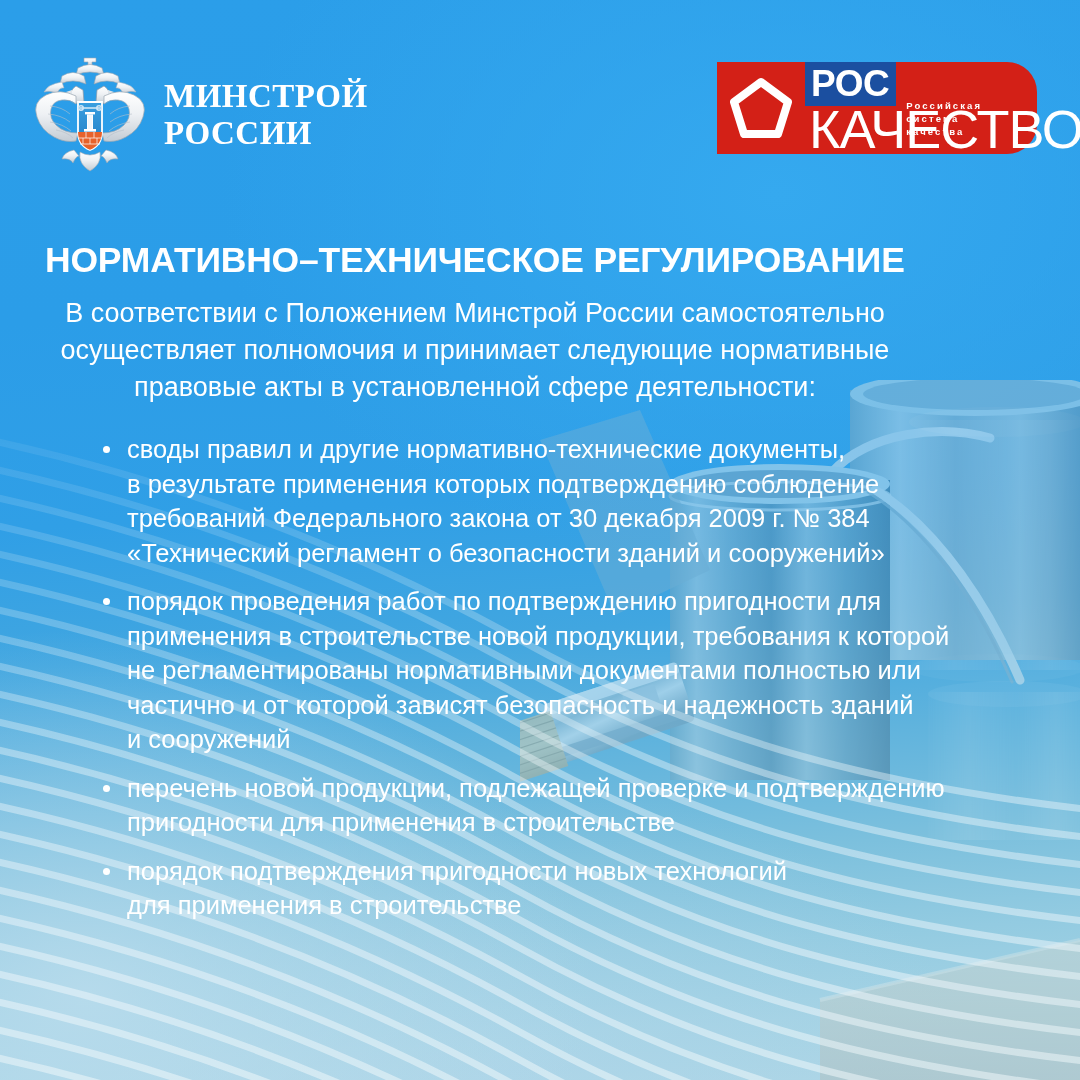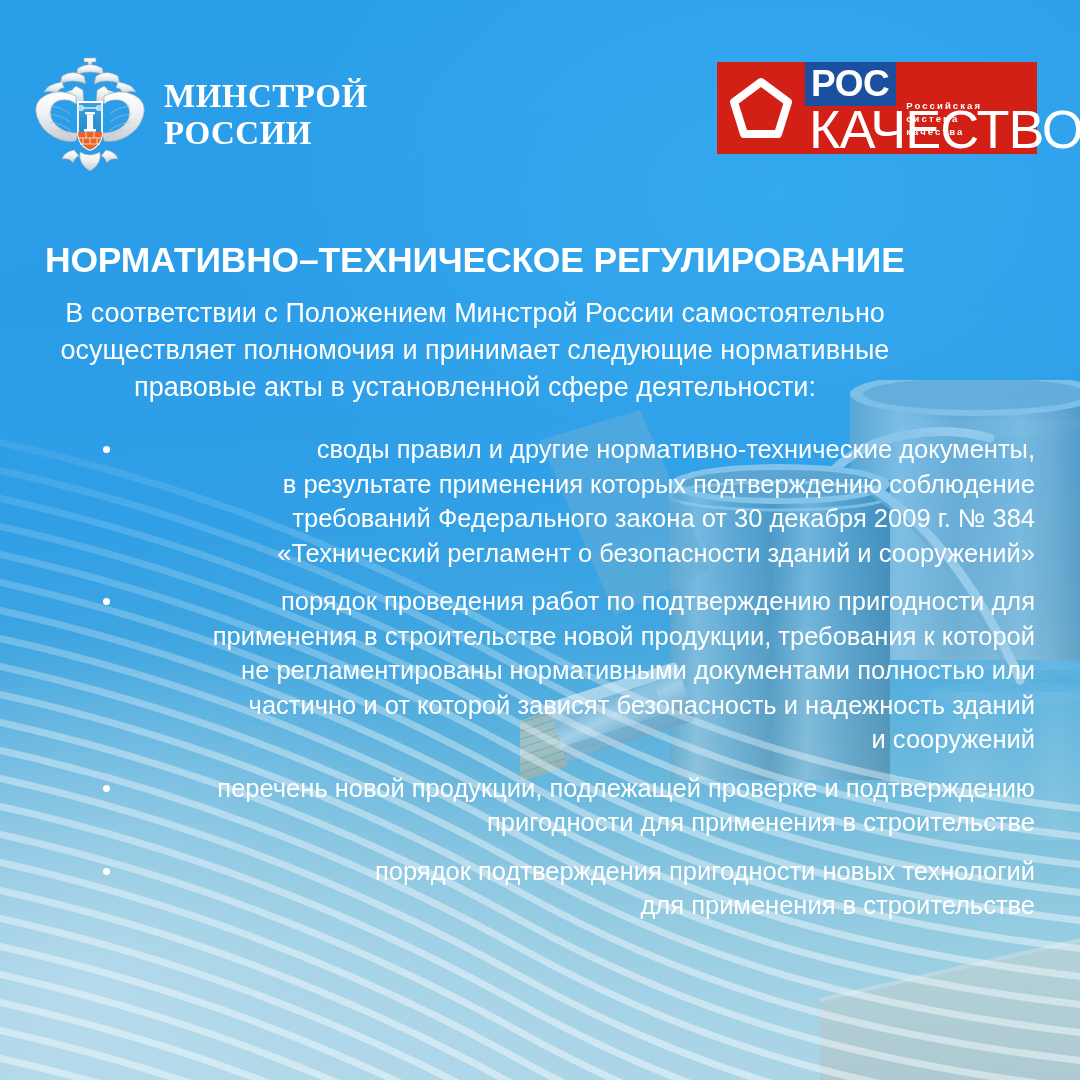--- a/index.html
+++ b/index.html
@@ -99,20 +99,21 @@
     left: 717px;
     top: 62px;
     width: 320px;
     height: 92px;
     background: #d32017;
     display: grid;
     grid-template-columns: 88px 1fr;
     grid-template-rows: 44px 48px;
     padding: 0;
     box-sizing: border-box;
+    border-radius: 30px;
   }
   .rk-pent {
     grid-row: 1 / 3;
     grid-column: 1;
     display: flex;
     align-items: center;
     justify-content: center;
     background: #d32017;
   }
   .rk-top {
@@ -194,21 +195,21 @@
   .bullets li::before {
     content: "";
     position: absolute;
     left: 58px;
     top: 14px;
     width: 7px;
     height: 7px;
     border-radius: 50%;
     background: #ffffff;
   }
-  .bullets li div { white-space: nowrap; text-align: right; }
+  .bullets li div { white-space: nowrap; }
 </style>
 </head>
 <body>
 
 <div id="poster">
 
   <div class="bg-base"></div>
   <div class="bg-wash"></div>
 
   <svg class="cylinders" viewBox="0 0 200 440" preserveAspectRatio="none">

